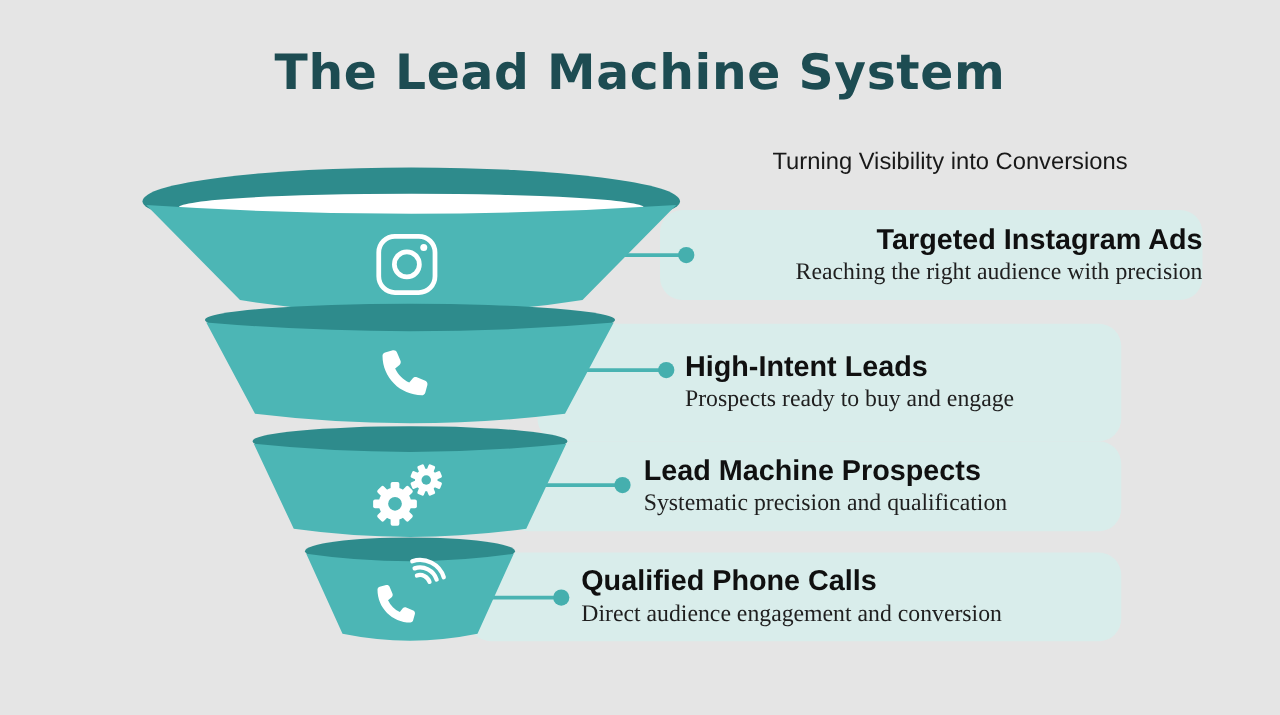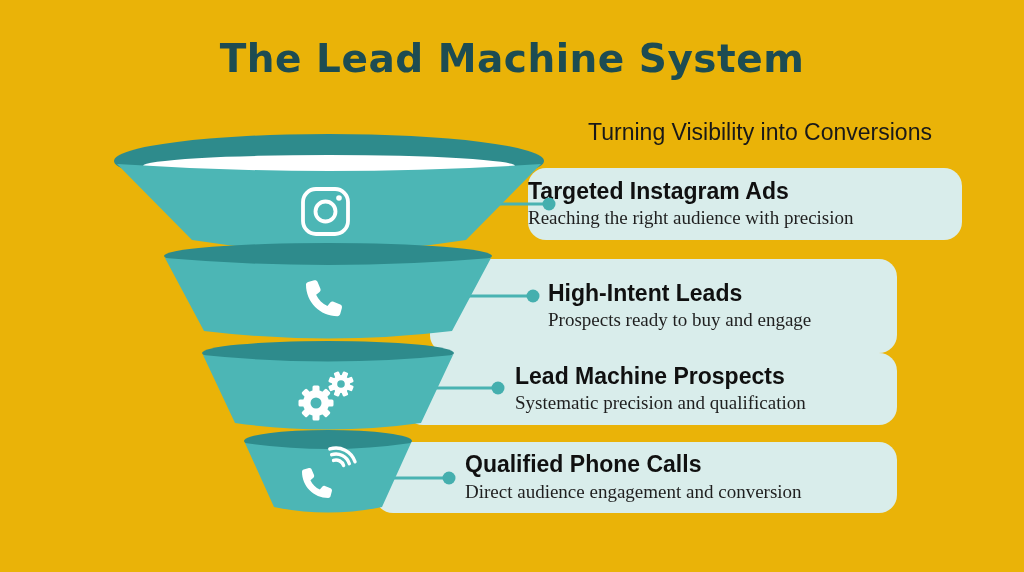--- a/index.html
+++ b/index.html
@@ -1,40 +1,40 @@
 <!DOCTYPE html>
 <html><head>
 <meta charset="utf-8">
 <style>
   html,body{margin:0;padding:0;background:#ffffff;}
   .canvas{
-    position:relative;width:1024px;height:572px;background:#eab308;
+    position:relative;width:1024px;height:572px;background:#e5e5e5;
     overflow:hidden;font-family:"Liberation Sans",sans-serif;
   }
   .main-title{
     position:absolute;top:36px;left:512px;transform:translateX(-50%);
     white-space:nowrap;font-family:"DejaVu Sans",sans-serif;
     font-weight:700;font-size:39px;letter-spacing:.5px;color:#1d4c52;
   }
   .sub-title{
     position:absolute;top:119px;left:760px;transform:translateX(-50%);
-    white-space:nowrap;font-size:23px;font-weight:500;color:#191919;
+    white-space:nowrap;font-size:19px;font-weight:500;color:#191919;
   }
   .card{
     position:absolute;background:#d9edeb;border-radius:18px;
     display:flex;flex-direction:column;justify-content:center;
     box-sizing:border-box;
   }
   .card .card-title{
     margin:0;font-size:23px;font-weight:700;color:#101010;line-height:1.2;
   }
   .card .card-desc{
     margin:2px 0 0 0;font-size:19px;font-weight:400;color:#1f1f1f;line-height:1.2;font-family:Liberation Serif, serif;
   }
-  #card1{left:528px;top:168px;width:434px;height:72px;}
+  #card1{left:528px;top:168px;width:434px;height:72px;align-items:flex-end;}
   #card2{left:430px;top:259px;width:467px;height:94px;padding-left:118px;}
   #card3{left:405px;top:353px;width:492px;height:72px;padding-left:110px;}
   #card4{left:375px;top:442px;width:522px;height:71px;padding-left:90px;}
   .funnel-svg{position:absolute;left:0;top:0;pointer-events:none;}
 </style>
 </head>
 <body>
 
 <div class="canvas">
 

